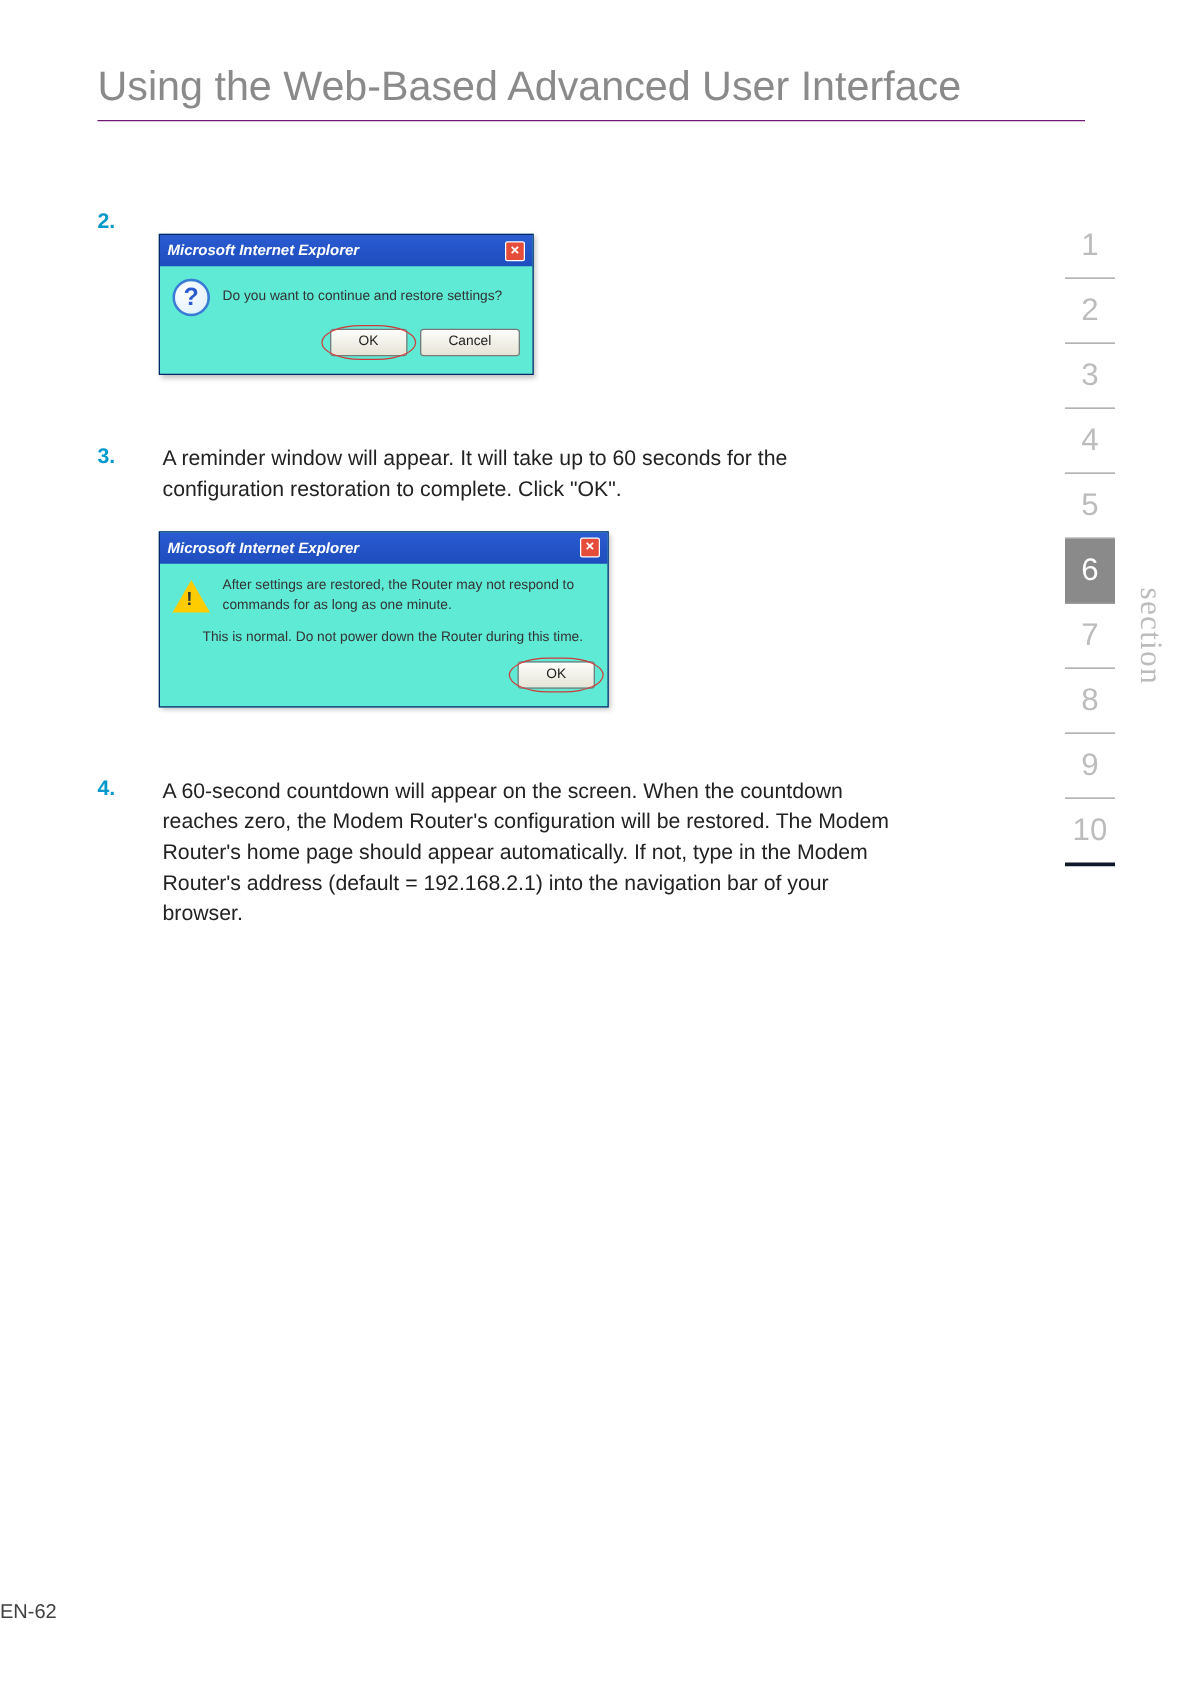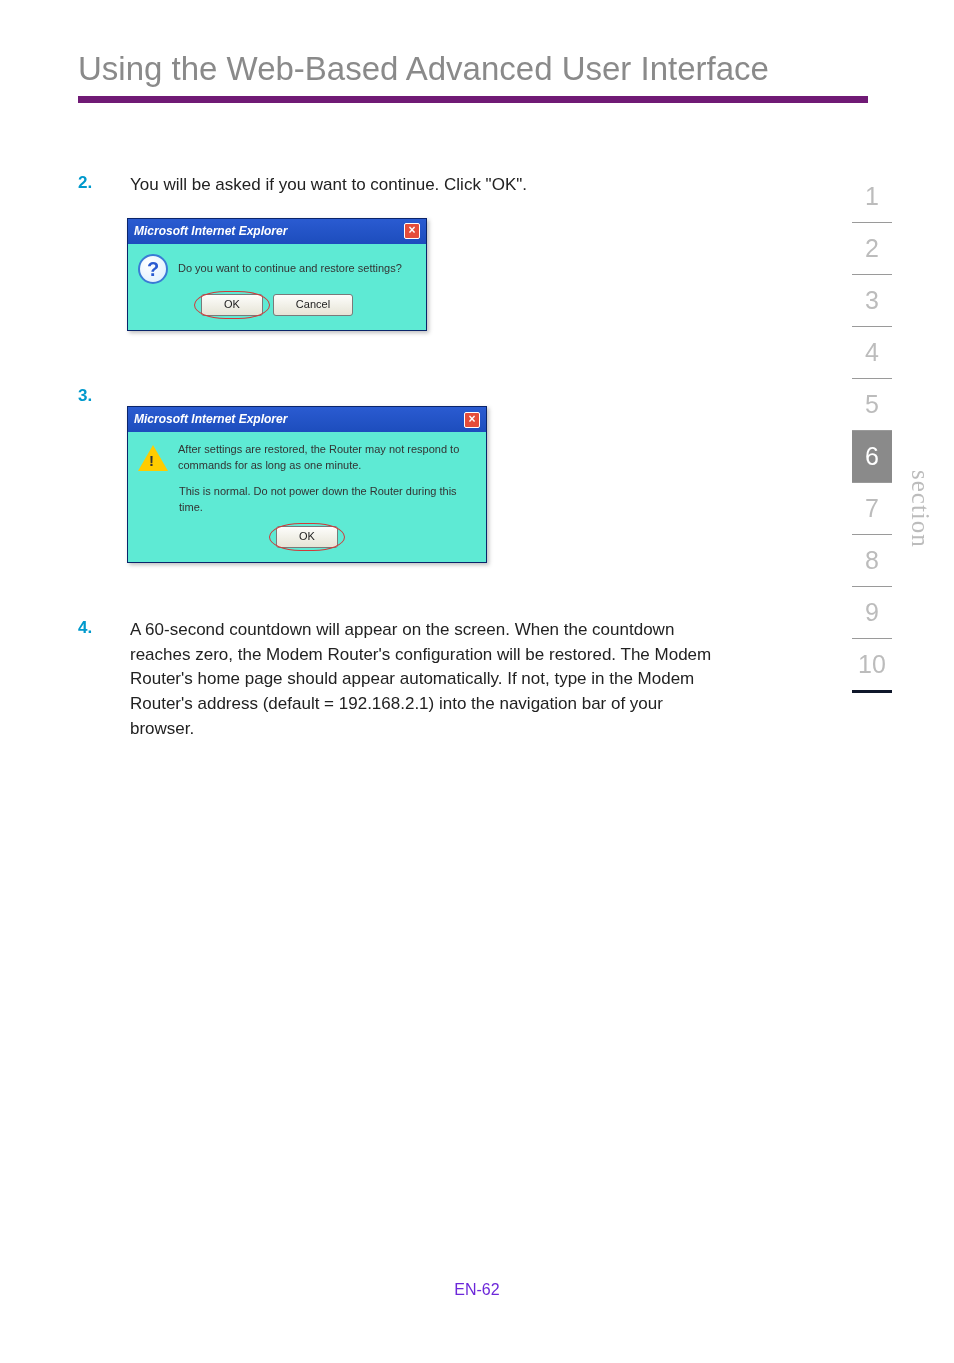--- a/index.html
+++ b/index.html
@@ -8,21 +8,21 @@
     background: #fff;
     width: 954px;
     height: 1363px;
     position: relative;
   }
   .page-title {
     font-size: 33px;
     color: #8a8a8a;
     font-weight: normal;
     padding: 50px 50px 8px 78px;
-    border-bottom: 7px solid #701a75;
+    border-bottom: 1px solid #701a75;
     margin: 0 50px 0 78px;
     padding-left: 0;
     padding-right: 0;
     width: 790px;
   }
   .content {
     padding: 70px 0 0 78px;
     width: 720px;
   }
   .step {
@@ -102,41 +102,41 @@
     position: relative;
   }
   .dlg-icon-w::after {
     content: "!";
     position: absolute; left: -4px; top: 5px;
     font-size: 15px; font-weight: bold; color: #333;
   }
   .dlg-icon-w-wrap { width:30px; height:30px; display:flex; align-items:center; justify-content:center;}
   .dlg-btns {
     display: flex;
-    justify-content: center;
+    justify-content: flex-end;
     gap: 10px;
   }
   .dlg-btn {
     border: 1px solid #7a7a7a;
     background: linear-gradient(#fdfdfb,#e6e4d6);
     border-radius: 3px;
     padding: 2px 22px;
     font-size: 11px;
     color: #222;
     position: relative;
   }
   .circled::before {
     content: "";
     position: absolute;
     left: -8px; top: -4px; right: -8px; bottom: -4px;
     border: 1.5px solid #d13a3a;
     border-radius: 50% / 60%;
   }
   .dlg-msg2 {
-    margin-left: 41px;
+    margin-left: 24px;
     margin-top: 8px;
   }
   
   .section-nav {
     position: absolute;
     right: 62px;
     top: 171px;
     width: 40px;
     text-align: center;
   }
@@ -158,36 +158,35 @@
     font-size: 25px;
     color: #bcbcbc;
     writing-mode: vertical-rl;
     font-family: Georgia, serif;
     letter-spacing: 1px;
   }
   .page-num {
     position: absolute;
     bottom: 64px;
     left: 0; right: 0;
-    text-align: center;
+    text-align: left;
     font-size: 16px;
-    color: #6d28d9;
+    color: #404040;
   }
 </style>
 </head>
 <body>
 
 <h1 class="page-title">Using the Web-Based Advanced User Interface</h1>
 
 <div class="content">
 
   <div class="step">
     <div class="step-num">2.</div>
     <div class="step-body">
-      <div>You will be asked if you want to continue. Click "OK".</div>
       <div class="dlg dlg1">
         <div class="dlg-title">
           <span>Microsoft Internet Explorer</span>
           <span class="dlg-close">×</span>
         </div>
         <div class="dlg-body">
           <div class="dlg-row">
             <div class="dlg-icon-q">?</div>
             <div>Do you want to continue and restore settings?</div>
           </div>
@@ -196,20 +195,21 @@
             <span class="dlg-btn">Cancel</span>
           </div>
         </div>
       </div>
     </div>
   </div>
 
   <div class="step" style="margin-top:40px;">
     <div class="step-num">3.</div>
     <div class="step-body">
+      <div>A reminder window will appear. It will take up to 60 seconds for the configuration restoration to complete. Click "OK".</div>
       <div class="dlg dlg2">
         <div class="dlg-title">
           <span>Microsoft Internet Explorer</span>
           <span class="dlg-close">×</span>
         </div>
         <div class="dlg-body">
           <div class="dlg-row">
             <div class="dlg-icon-w-wrap">
                 <div class="dlg-icon-w"></div>
               </div>

